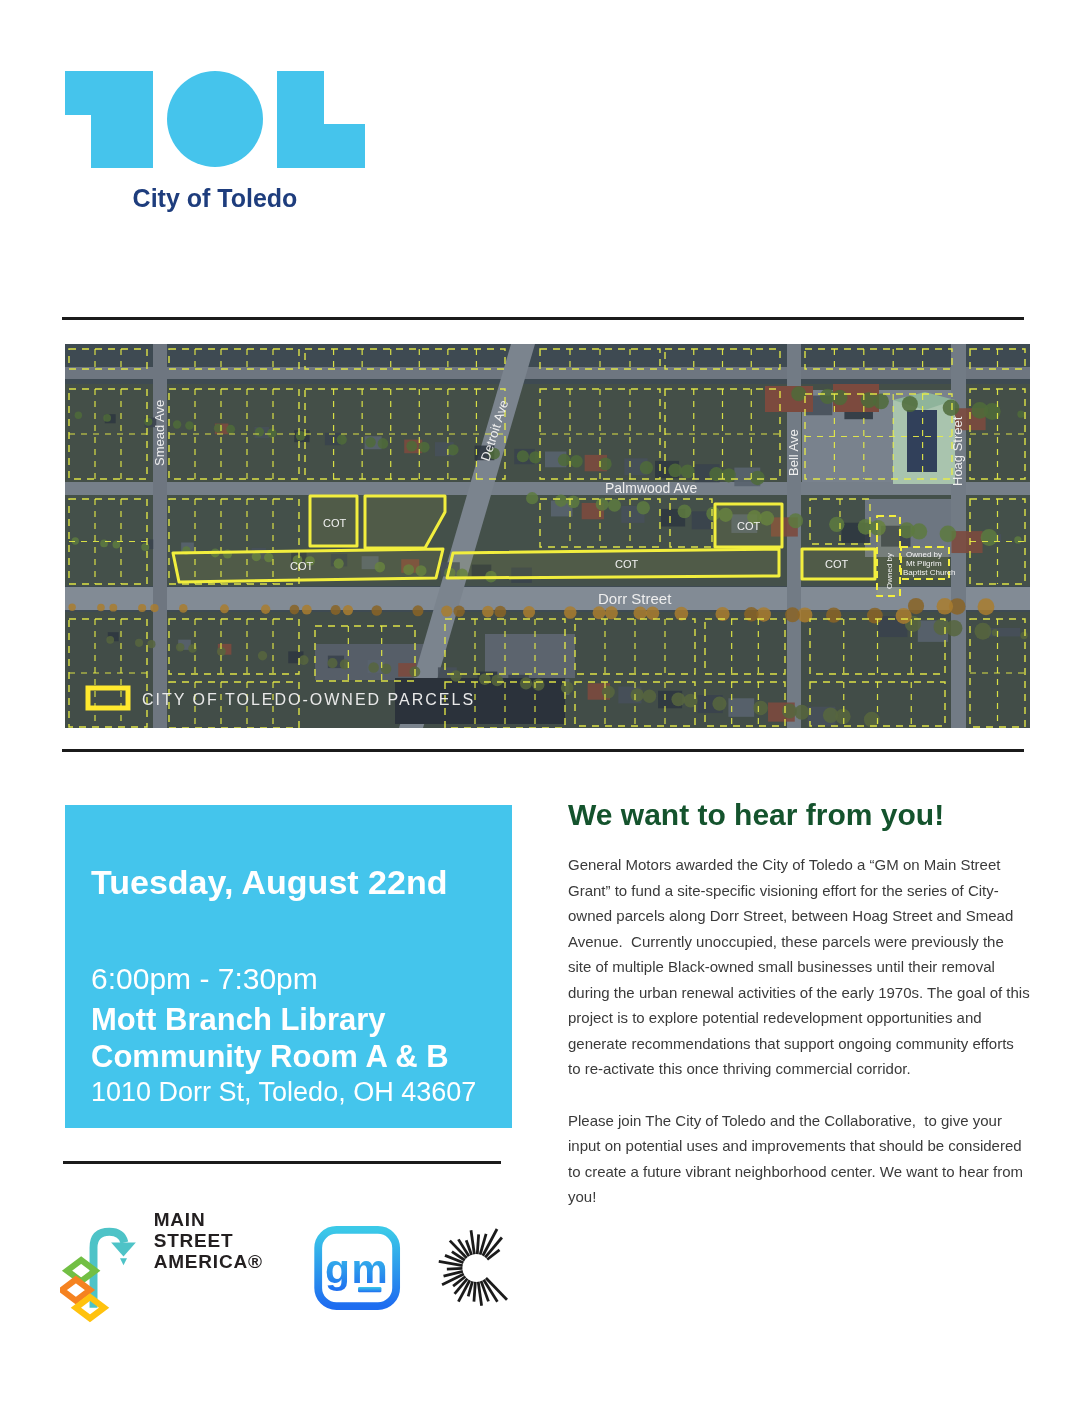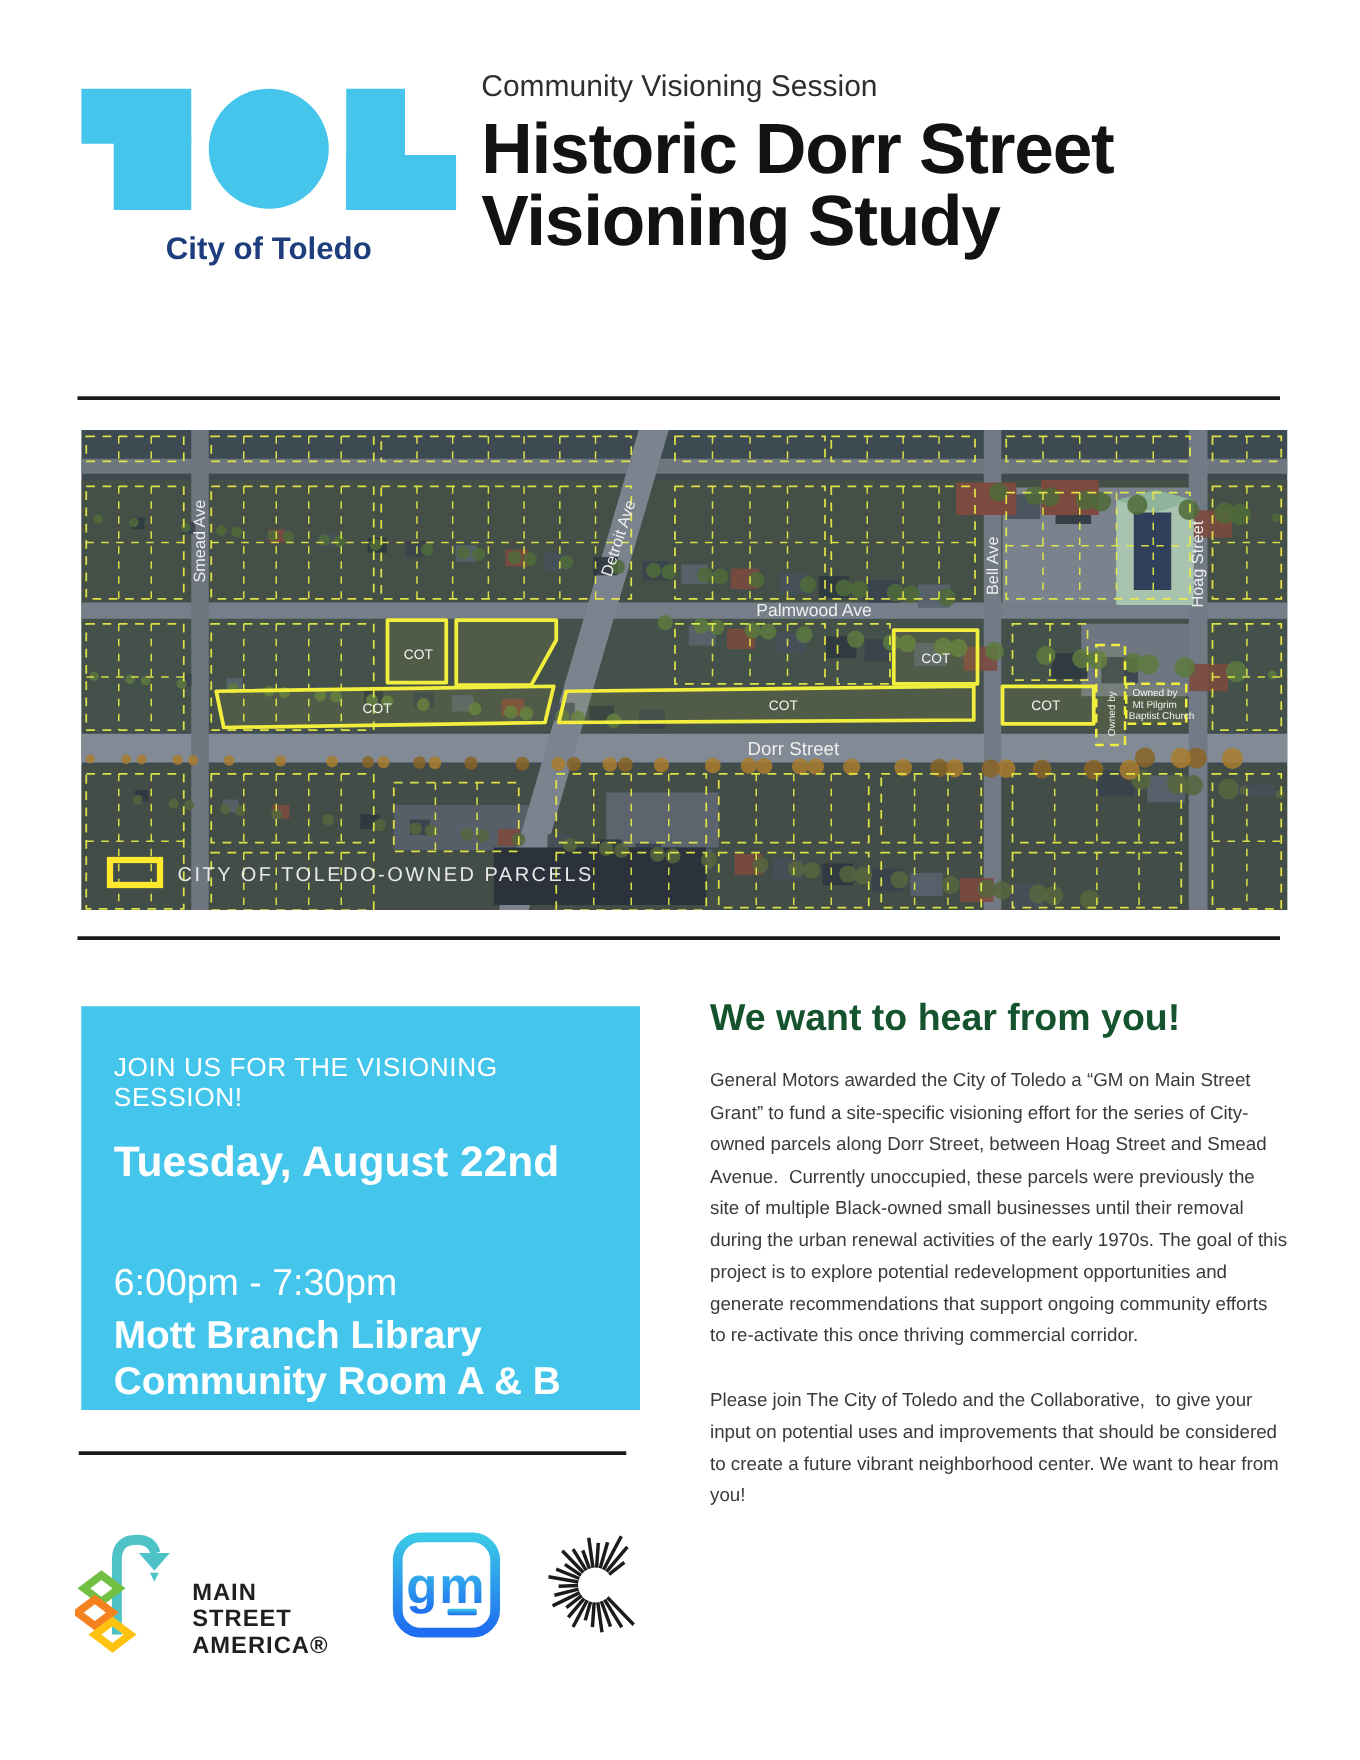--- a/index.html
+++ b/index.html
@@ -33,48 +33,41 @@
   .ev-addr{font-size:27px;margin-top:2px;}
 
   
   .content{position:absolute;left:568px;top:798px;width:462px;}
   .content h2{margin:0 0 20px 0;font-size:30px;font-weight:bold;color:#14532d;}
   .content p{margin:0;font-size:15px;line-height:25.5px;color:#3a3a3a;white-space:pre-wrap;}
   .content p + p{margin-top:26px;}
 
   
   .logos{position:absolute;left:60px;top:1198px;width:460px;height:140px;display:flex;align-items:center;}
-  .msa{display:flex;align-items:flex-end;}
+  .msa{display:flex;align-items:flex-start;}
   .msa-text{margin-left:2px;color:#231f20;font-weight:bold;font-size:19px;letter-spacing:.8px;line-height:21px;}
   .gm-logo{margin-left:38px;}
   .burst{margin-left:32px;}
 </style>
 </head>
 <body>
 
 <div class="page">
 
   <div class="logo-block">
     <svg width="300" height="104" viewBox="0 0 300 104">
       <rect x="0" y="5" width="88" height="44" fill="#45c4ec"></rect>
       <rect x="26" y="44" width="62" height="58" fill="#45c4ec"></rect>
       <circle cx="150" cy="53" r="48" fill="#45c4ec"></circle>
       <rect x="212" y="5" width="47" height="97" fill="#45c4ec"></rect>
       <rect x="212" y="58" width="88" height="44" fill="#45c4ec"></rect>
     </svg>
     <div class="logo-word">City of Toledo</div>
   </div>
 
-  <div class="title-block">
-    <div class="eyebrow">Community Visioning Session</div>
-    <div class="big-title">
-      <div>Historic Dorr Street</div>
-      <div>Visioning Study</div>
-    </div>
-  </div>
 
 
   <div class="rule rule1"></div>
 
   <div class="map-wrap">
     <svg id="mapsvg" width="965" height="384" viewBox="0 0 965 384">
 
       <rect x="0" y="0" width="965" height="384" fill="#3e4a52"></rect>
       <rect x="0" y="40" width="965" height="100" fill="#48543f" opacity=".55"></rect>
       <rect x="0" y="150" width="965" height="92" fill="#4a5542" opacity=".5"></rect>
@@ -497,21 +490,20 @@
       <g>
         <rect x="23" y="344" width="40" height="20" fill="none" stroke="#ffe92e" stroke-width="5"></rect>
         <text x="77" y="361" font-size="16" letter-spacing="2" fill="#e9e9e9" font-family="Liberation Sans, sans-serif">CITY OF TOLEDO-OWNED PARCELS</text>
       </g>
     </svg>
   </div>
 
   <div class="rule rule2"></div>
 
   <div class="event-box">
-    <div class="ev-line1">JOIN US FOR THE VISIONING SESSION!</div>
     <div class="ev-date">Tuesday, August 22nd</div>
     <div class="ev-time">6:00pm - 7:30pm</div>
     <div class="ev-venue">
       <div>Mott Branch Library</div>
       <div>Community Room A &amp; B</div>
     </div>
     <div class="ev-addr">1010 Dorr St, Toledo, OH 43607</div>
   </div>
 
   <div class="content">

